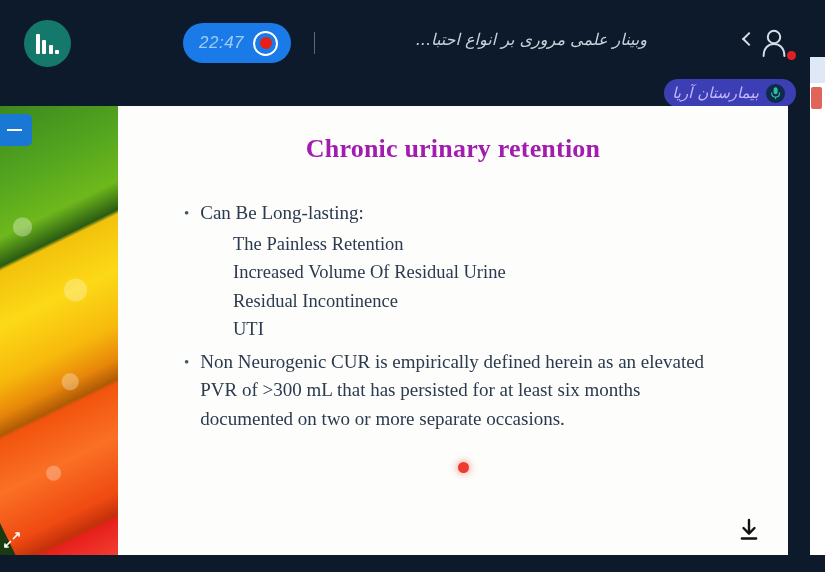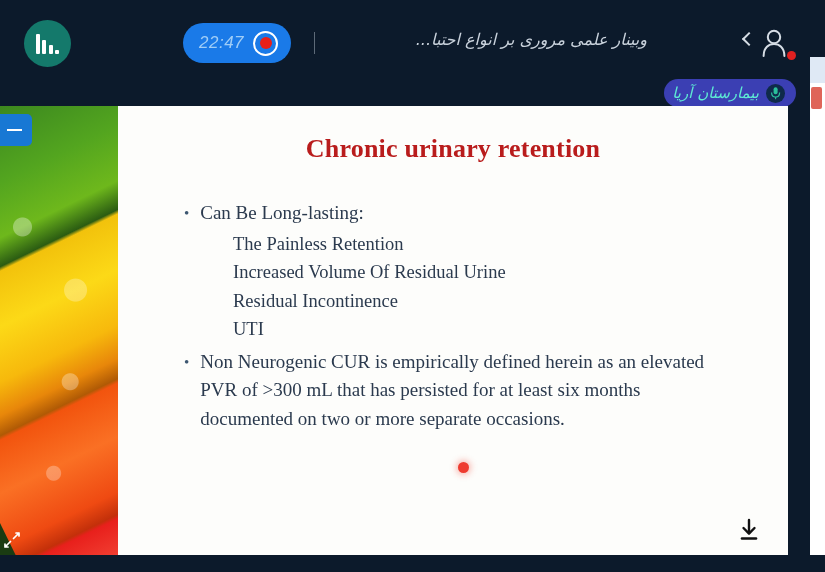--- a/index.html
+++ b/index.html
@@ -141,21 +141,21 @@
     border-radius: 14px;
     background: #3b3fb3;
     display: flex;
     align-items: center;
     gap: 7px;
     padding: 0 11px 0 8px;
     direction: rtl;
   }
   #speaker-name {
     font-size: 15px;
-    color: #5eead4;
+    color: #c4b5fd;
     white-space: nowrap;
     font-family: "DejaVu Sans", sans-serif;
   }
   #speaker-mic {
     width: 19px; height: 19px;
     border-radius: 50%;
     background: #0f2a4a;
     display: flex;
     align-items: center;
     justify-content: center;
@@ -234,21 +234,21 @@
     background: #fdfdfb;
     overflow: hidden;
   }
   #slide-title {
     position: absolute;
     left: 0; right: 0; top: 28px;
     text-align: center;
     font-family: "Liberation Serif", serif;
     font-weight: bold;
     font-size: 26px;
-    color: #b91c1c;
+    color: #a21caf;
     letter-spacing: 0.2px;
   }
   #slide-body {
     position: absolute;
     left: 66px; top: 93px;
     right: 30px;
     font-family: "Liberation Serif", serif;
     color: #2b3a4e;
   }
   .bullet-row {

